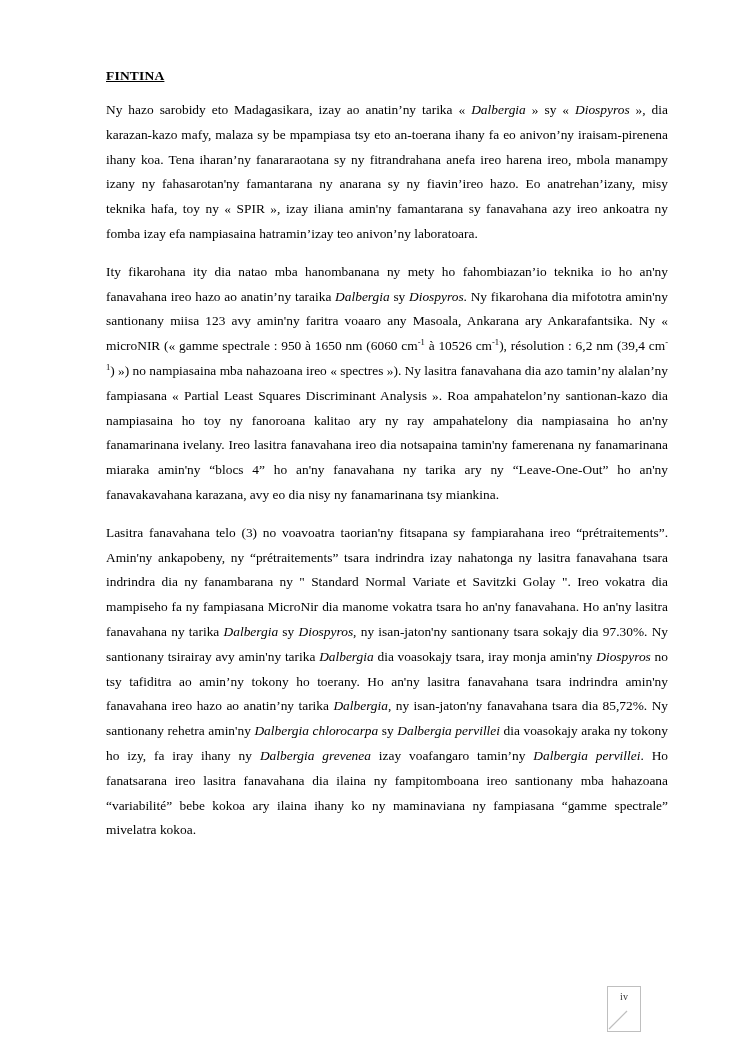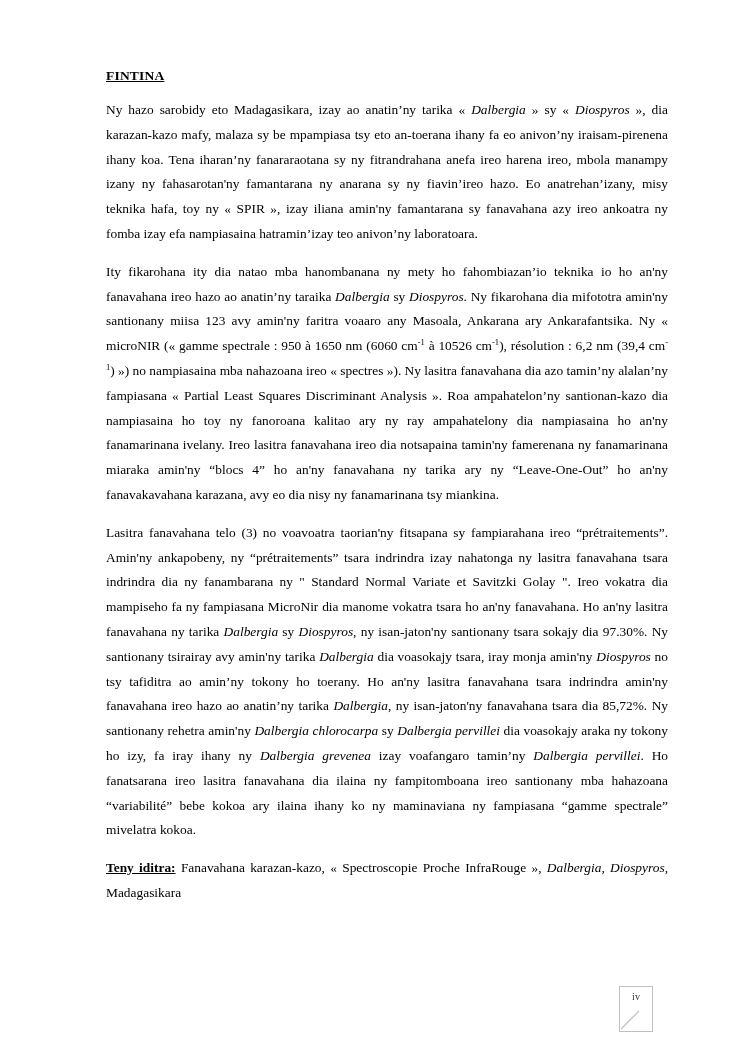--- a/index.html
+++ b/index.html
@@ -8,21 +8,20 @@
     background: #ffffff;
   }
   .page {
     position: relative;
     width: 675px;
     height: 1053px;
     background: #ffffff;
     font-family: "Liberation Serif", serif;
     color: #000000;
     overflow: hidden;
-    padding-left: 12px;
   }
   .content {
     position: absolute;
     left: 106px;
     top: 68px;
     width: 570px;
   }
   .abstract-title {
     font-size: 13.5px;
     font-weight: bold;
@@ -76,23 +75,20 @@
 <div class="page">
   <div class="content">
     <h1 class="abstract-title">FINTINA</h1>
 
     <p class="body-par"><span>Ny hazo sarobidy eto Madagasikara, izay ao anatin’ny tarika « </span><em>Dalbergia</em><span> » sy « </span><em>Diospyros</em><span> », dia karazan-kazo mafy, malaza sy be mpampiasa tsy eto an-toerana ihany fa eo anivon’ny iraisam-pirenena ihany koa. Tena iharan’ny fanararaotana sy ny fitrandrahana anefa ireo harena ireo, mbola manampy izany ny fahasarotan'ny famantarana ny anarana sy ny fiavin’ireo hazo. Eo anatrehan’izany, misy teknika hafa, toy ny « SPIR », izay iliana amin'ny famantarana sy fanavahana azy ireo ankoatra ny fomba izay efa nampiasaina hatramin’izay teo anivon’ny laboratoara.</span></p>
 
     <p class="body-par"><span>Ity fikarohana ity dia natao mba hanombanana ny mety ho fahombiazan’io teknika io ho an'ny fanavahana ireo hazo ao anatin’ny taraika </span><em>Dalbergia</em><span> sy </span><em>Diospyros</em><span>. Ny fikarohana dia mifototra amin'ny santionany miisa 123 avy amin'ny faritra voaaro any Masoala, Ankarana ary Ankarafantsika. Ny « microNIR (« gamme spectrale : 950 à 1650 nm (6060 cm</span><sup class="scr">-1</sup><span> à 10526 cm</span><sup class="scr">-1</sup><span>), résolution : 6,2 nm (39,4 cm</span><sup class="scr">-1</sup><span>) ») no nampiasaina mba nahazoana ireo « spectres »). Ny lasitra fanavahana dia azo tamin’ny alalan’ny fampiasana « Partial Least Squares Discriminant Analysis ». Roa ampahatelon’ny santionan-kazo dia nampiasaina ho toy ny fanoroana kalitao ary ny ray ampahatelony dia nampiasaina ho an'ny fanamarinana ivelany. Ireo lasitra fanavahana ireo dia notsapaina tamin'ny famerenana ny fanamarinana miaraka amin'ny “blocs 4” ho an'ny fanavahana ny tarika ary ny “Leave-One-Out” ho an'ny fanavakavahana karazana, avy eo dia nisy ny fanamarinana tsy miankina.</span></p>
 
     <p class="body-par"><span>Lasitra fanavahana telo (3) no voavoatra taorian'ny fitsapana sy fampiarahana ireo “prétraitements”. Amin'ny ankapobeny, ny “prétraitements” tsara indrindra izay nahatonga ny lasitra fanavahana tsara indrindra dia ny fanambarana ny " Standard Normal Variate et Savitzki Golay ". Ireo vokatra dia mampiseho fa ny fampiasana MicroNir dia manome vokatra tsara ho an'ny fanavahana. Ho an'ny lasitra fanavahana ny tarika </span><em>Dalbergia</em><span> sy </span><em>Diospyros</em><span>, ny isan-jaton'ny santionany tsara sokajy dia 97.30%. Ny santionany tsirairay avy amin'ny tarika </span><em>Dalbergia</em><span> dia voasokajy tsara, iray monja amin'ny </span><em>Diospyros</em><span> no tsy tafiditra ao amin’ny tokony ho toerany. Ho an'ny lasitra fanavahana tsara indrindra amin'ny fanavahana ireo hazo ao anatin’ny tarika </span><em>Dalbergia</em><span>, ny isan-jaton'ny fanavahana tsara dia 85,72%. Ny santionany rehetra amin'ny </span><em>Dalbergia chlorocarpa</em><span> sy </span><em>Dalbergia pervillei</em><span> dia voasokajy araka ny tokony ho izy, fa iray ihany ny </span><em>Dalbergia grevenea</em><span> izay voafangaro tamin’ny </span><em>Dalbergia pervillei</em><span>. Ho fanatsarana ireo lasitra fanavahana dia ilaina ny fampitomboana ireo santionany mba hahazoana “variabilité” bebe kokoa ary ilaina ihany ko ny maminaviana ny fampiasana “gamme spectrale” mivelatra kokoa.</span></p>
 
-    <p class="body-par">
-      <span class="kw-label">Teny iditra:</span><span><span> Fanavahana karazan-kazo, « Spectroscopie Proche InfraRouge »,  </span><em>Dalbergia, Diospyros</em><span>, Madagasikara</span></span>
-    </p>
   </div>
 
   <div class="page-number-box">
     <span class="num">iv</span>
     <svg width="24" height="26" viewBox="0 0 24 26">
       <line x1="1" y1="24" x2="19" y2="6" stroke="#bfbfbf" stroke-width="1.2"></line>
     </svg>
   </div>
 </div>
 

